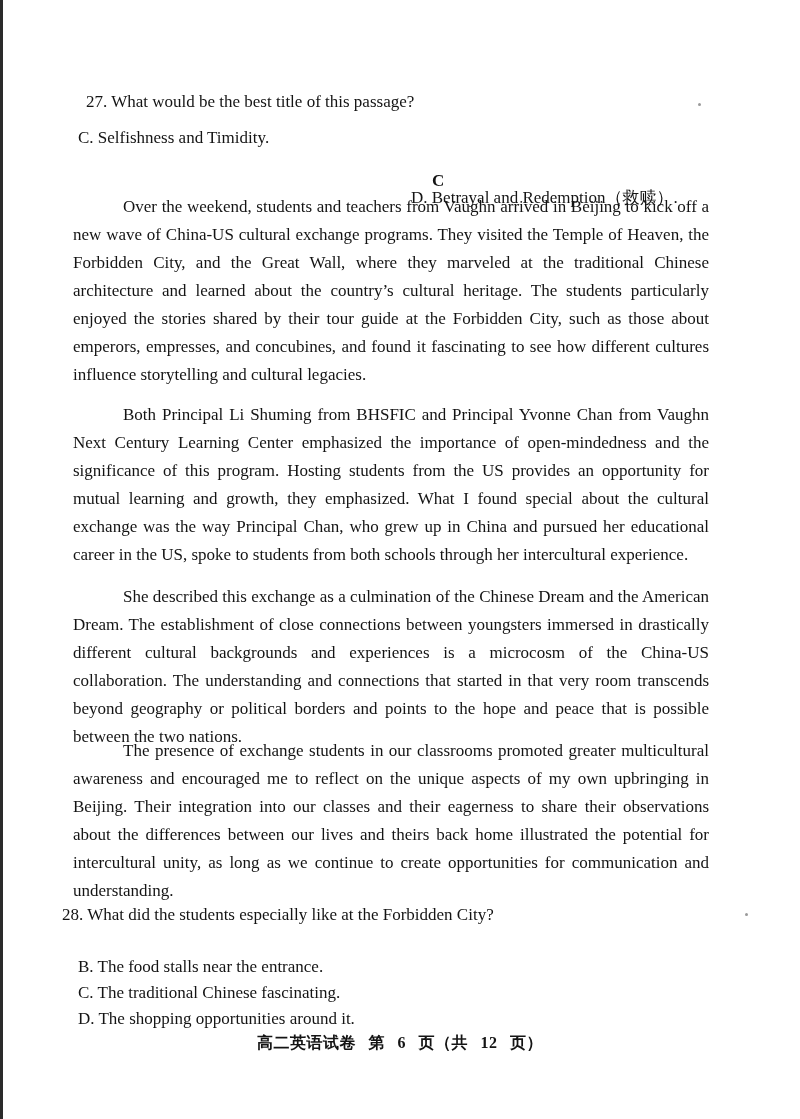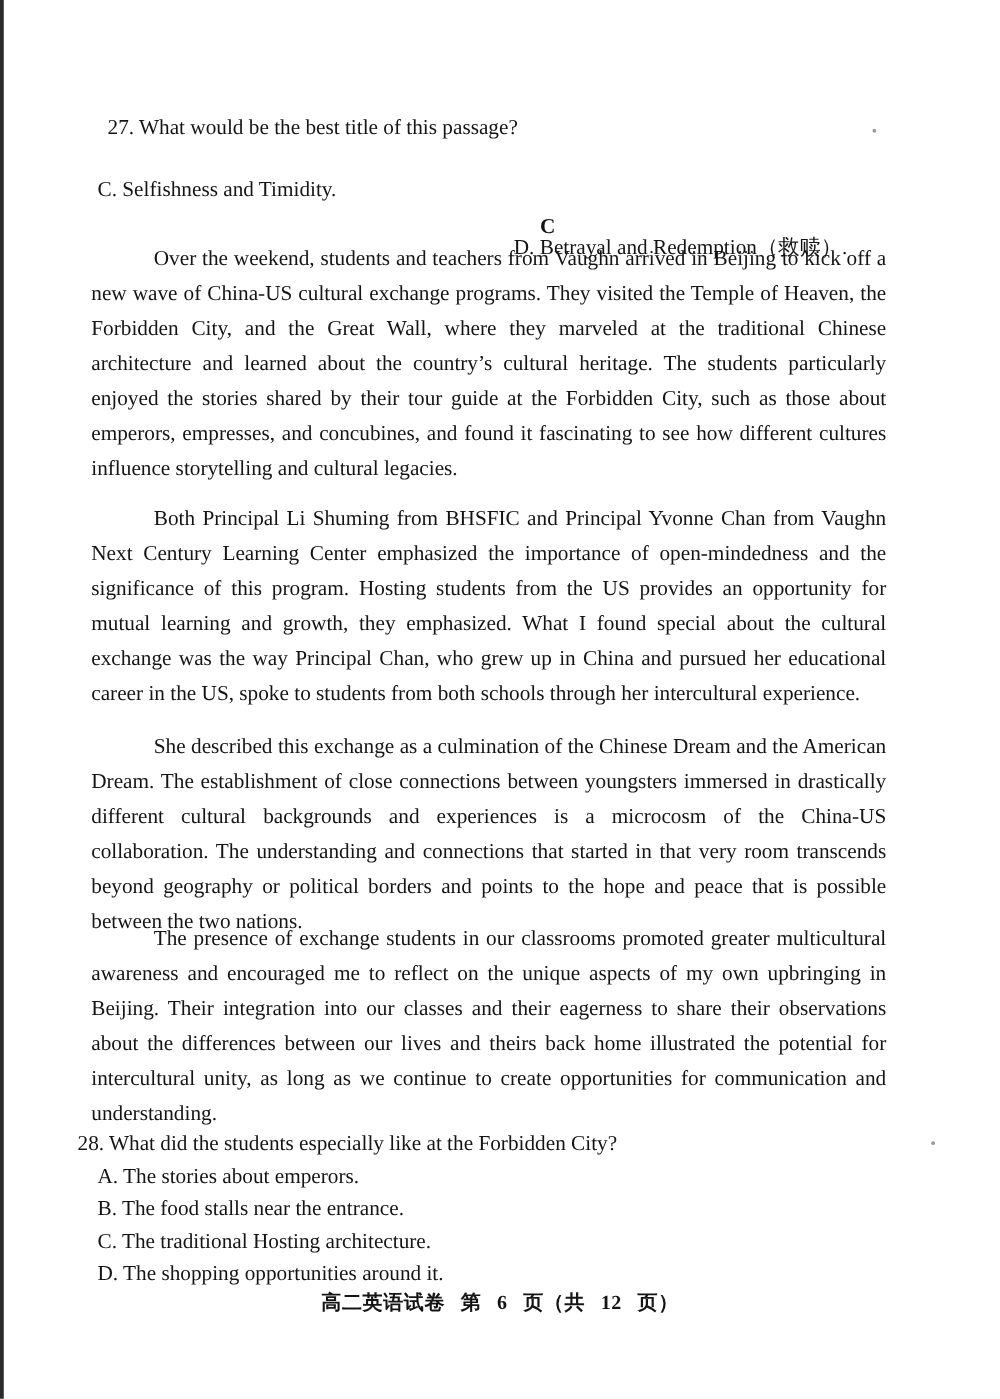--- a/index.html
+++ b/index.html
@@ -78,34 +78,33 @@
     }
   </style>
 </head>
 <body>
 
 <div class="left-edge"></div>
 
 <div class="page">
 
   <div class="q-stem" style="top:91px;margin-left:24px;">27. What would be the best title of this passage?</div>
-  <div class="opt" style="left:78px; top:141px;">C. Selfishness and Timidity.</div>
+  <div class="opt" style="left:78px; top:127px;">C. Selfishness and Timidity.</div>
   <div class="opt" style="left:411px; top:143px;margin-top:44px;">D. Betrayal and Redemption（救赎）.</div>
 
   <div class="section-letter">C</div>
 
   <p class="passage" style="top:193px;">Over the weekend, students and teachers from Vaughn arrived in Beijing to kick off a new wave of China-US cultural exchange programs. They visited the Temple of Heaven, the Forbidden City, and the Great Wall, where they marveled at the traditional Chinese architecture and learned about the country’s cultural heritage. The students particularly enjoyed the stories shared by their tour guide at the Forbidden City, such as those about emperors, empresses, and concubines, and found it fascinating to see how different cultures influence storytelling and cultural legacies.</p>
   <p class="passage" style="top:401px;">Both Principal Li Shuming from BHSFIC and Principal Yvonne Chan from Vaughn Next Century Learning Center emphasized the importance of open-mindedness and the significance of this program. Hosting students from the US provides an opportunity for mutual learning and growth, they emphasized. What I found special about the cultural exchange was the way Principal Chan, who grew up in China and pursued her educational career in the US, spoke to students from both schools through her intercultural experience.</p>
   <p class="passage" style="top:583px;">She described this exchange as a culmination of the Chinese Dream and the American Dream. The establishment of close connections between youngsters immersed in drastically different cultural backgrounds and experiences is a microcosm of the China-US collaboration. The understanding and connections that started in that very room transcends beyond geography or political borders and points to the hope and peace that is possible between the two nations.</p>
   <p class="passage" style="top:737px;">The presence of exchange students in our classrooms promoted greater multicultural awareness and encouraged me to reflect on the unique aspects of my own upbringing in Beijing. Their integration into our classes and their eagerness to share their observations about the differences between our lives and theirs back home illustrated the potential for intercultural unity, as long as we continue to create opportunities for communication and understanding.</p>
 
   <div class="q-stem" style="top:904px;">28. What did the students especially like at the Forbidden City?</div>
-  <div class="opt" style="left:78px; top:930px;">A. The stories about emperors.</div>
   <div class="opt" style="left:78px; top:956px;">B. The food stalls near the entrance.</div>
-  <div class="opt" style="left:78px; top:982px;">C. The traditional Hosting architecture.</div>
+  <div class="opt" style="left:78px; top:982px;">C. The traditional Chinese fascinating.</div>
   <div class="opt" style="left:78px; top:1008px;">D. The shopping opportunities around it.</div>
 
   <div class="footer">
     <span>高二英语试卷</span>
     <span>第</span>
     <span>6</span>
     <span>页（共</span>
     <span>12</span>
     <span>页）</span>
   </div>

